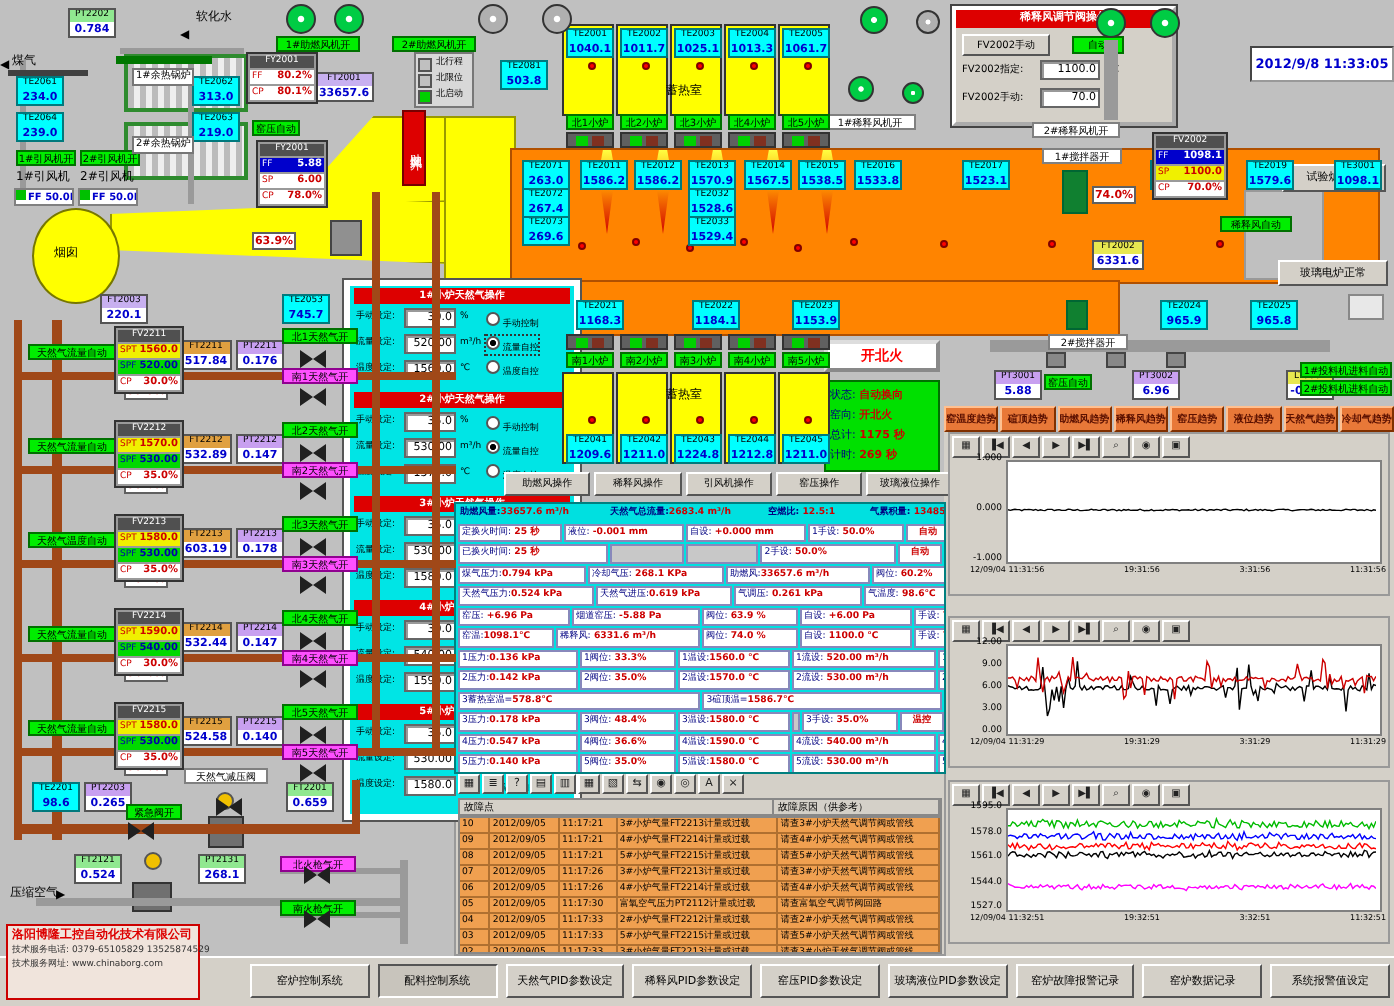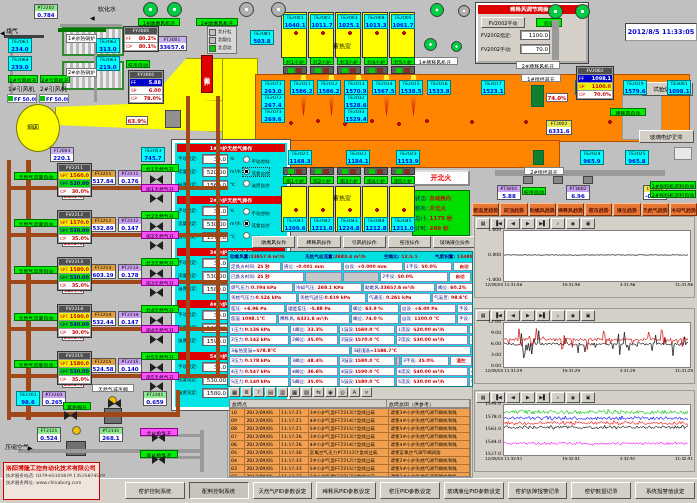--- a/index.html
+++ b/index.html
@@ -120,21 +120,21 @@
       <div class="a led led-g" style="left:58px;top:4px;width:26px;height:9px">自动</div>
       <div class="a lbl" style="left:3px;top:18px;font-size:5px">FV2002指定:</div>
       <div class="a inp" style="left:42px;top:16px;width:30px;height:10px">1100.0</div>
       <div class="a lbl" style="left:76px;top:18px;font-size:5px">℃</div>
       <div class="a lbl" style="left:3px;top:32px;font-size:5px">FV2002手动:</div>
       <div class="a inp" style="left:42px;top:30px;width:30px;height:10px">70.0</div>
       <div class="a lbl" style="left:76px;top:32px;font-size:5px">%</div>
     </div>
   </div>
 
-  <div class="a" style="left:625px;top:23px;width:72px;height:18px;background:#fff;border:1px inset #999;color:#0000cc;font-weight:bold;font-size:6.5px;line-height:16px;text-align:center">2012/8/5 11:33:05</div>
+  <div class="a" style="left:625px;top:23px;width:72px;height:18px;background:#fff;border:1px inset #999;color:#0000cc;font-weight:bold;font-size:6.5px;line-height:16px;text-align:center">2012/9/8 11:33:05</div>
   <div class="a btn" style="left:641px;top:82px;width:52px;height:14px;line-height:13px">试验炉电炉</div>
   <div class="a btn" style="left:639px;top:130px;width:55px;height:13px;line-height:12px">玻璃电炉正常</div>
 
   <div class="a firebox" style="left:412px;top:170px;width:58px;height:16px">开北火</div>
   <div class="a status" id="statusPanel" style="left:412px;top:190px;width:58px;height:46px">
       <div><span style="color:#000080">状态:</span> <b>自动换向</b></div>
       <div><span style="color:#000080">窑向:</span> <b>开北火</b></div>
       <div><span style="color:#000080">总计:</span> <b>1175 秒</b></div>
       <div><span style="color:#000080">计时:</span> <b>269 秒</b></div>
     </div>

